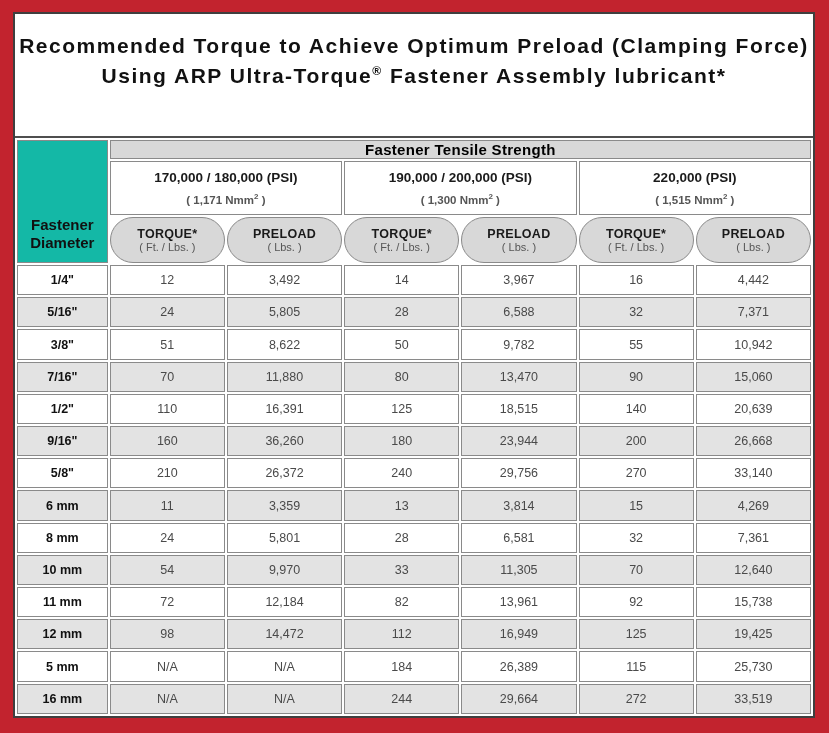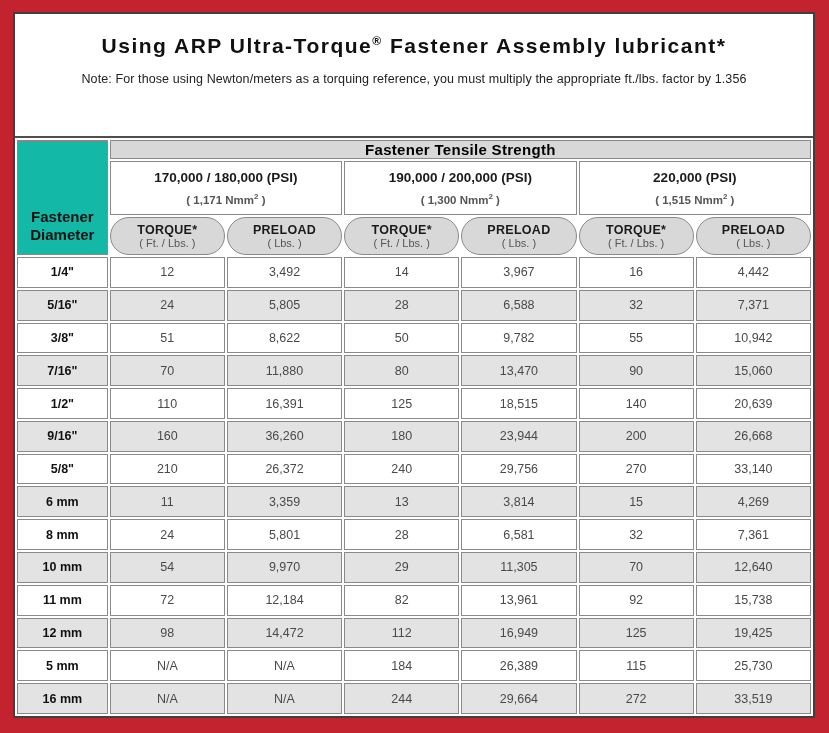--- a/index.html
+++ b/index.html
@@ -49,21 +49,21 @@
     background: #ffffff;
   }
   th, td {
     border: 1px solid #8a8a8a;
     text-align: center;
     vertical-align: middle;
     overflow: hidden;
   }
   .r-group th { height: 16px; }
   .r-psi th  { height: 54px; }
-  .r-sub th  { height: 38px; border-radius: 23px; }
+  .r-sub th  { height: 46px; border-radius: 23px; }
   tbody tr   { height: 29px; }
 
   .group-h {
     background: #d8d8d8;
     font-size: 15px;
     font-weight: bold;
     color: #000;
     letter-spacing: 0.3px;
   }
   .corner {
@@ -86,22 +86,22 @@
   td.diam { font-weight: bold; font-size: 12.5px; color: #111; background: #ffffff; }
   td.val  { font-size: 12.5px; color: #4a4a4a; background: #ffffff; }
   tr.alt td.diam, tr.alt td.val { background: #e3e3e3; }
 </style>
 </head>
 <body>
 
 <div class="content">
 
   <div class="title-block">
+    <div class="title-line">Recommended Torque to Achieve Optimum Preload (Clamping Force)</div>
     <div class="title-line"><span>Using ARP Ultra-Torque</span><sup>®</sup><span> Fastener Assembly lubricant*</span></div>
-    <div class="note">Note: For those using Newton/meters as a torquing reference, you must multiply the appropriate ft./lbs. factor by 1.356</div>
   </div>
 
   <table>
     <colgroup>
       <col style="width:11.6%">
       <col style="width:14.73%">
         <col style="width:14.73%">
       <col style="width:14.73%">
         <col style="width:14.73%">
       <col style="width:14.73%">
@@ -232,21 +232,21 @@
           <td class="val">5,801</td>
           <td class="val">28</td>
           <td class="val">6,581</td>
           <td class="val">32</td>
           <td class="val">7,361</td>
         </tr>
         <tr class="alt">
           <td class="diam">10 mm</td>
           <td class="val">54</td>
           <td class="val">9,970</td>
-          <td class="val">29</td>
+          <td class="val">33</td>
           <td class="val">11,305</td>
           <td class="val">70</td>
           <td class="val">12,640</td>
         </tr>
         <tr>
           <td class="diam">11 mm</td>
           <td class="val">72</td>
           <td class="val">12,184</td>
           <td class="val">82</td>
           <td class="val">13,961</td>

